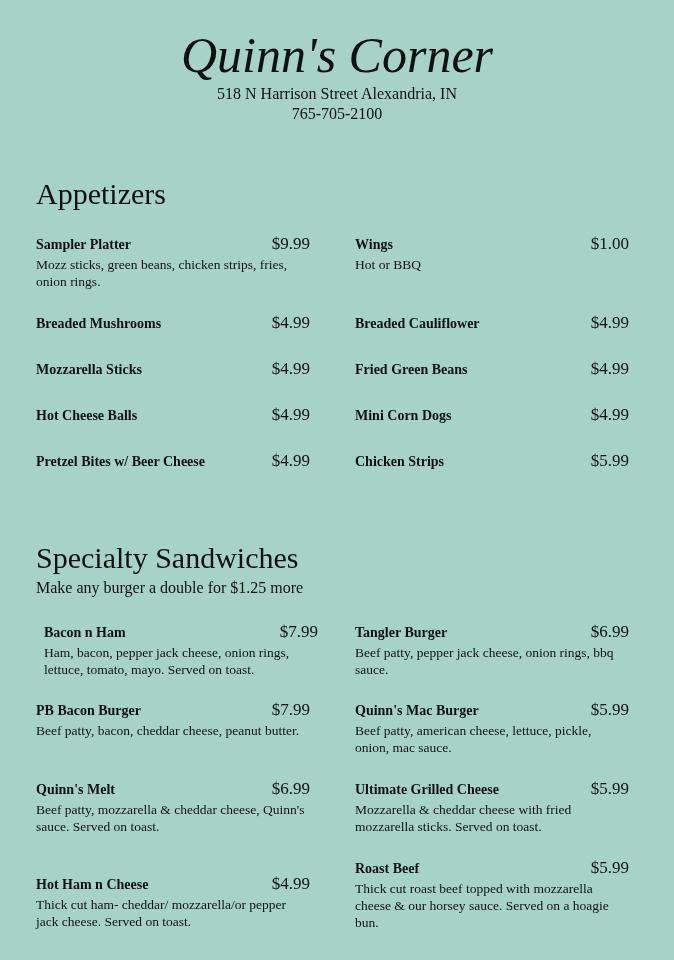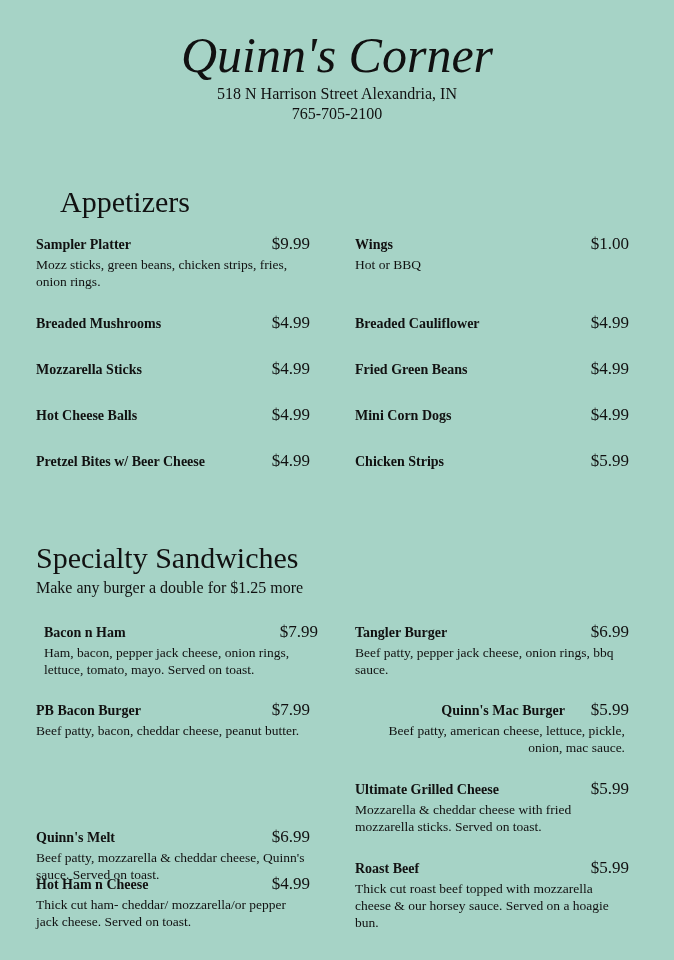--- a/index.html
+++ b/index.html
@@ -81,21 +81,21 @@
   </style>
 </head>
 <body>
 
 <div class="header">
   <h1 class="title">Quinn's Corner</h1>
   <div class="addr">518 N Harrison Street Alexandria, IN</div>
   <div class="phone">765-705-2100</div>
 </div>
 
-<h2 class="section-title" style="top:184px;margin-left:24px;">Appetizers</h2>
+<h2 class="section-title" style="top:176px;">Appetizers</h2>
 
 <div class="item col-left" style="top:233px;">
   <span class="item-name">Sampler Platter</span>
   <span class="item-price">$9.99</span>
   <div class="item-desc">Mozz sticks, green beans, chicken strips, fries, onion rings.</div>
 </div>
 <div class="item col-right" style="top:233px;">
   <span class="item-name">Wings</span>
   <span class="item-price">$1.00</span>
   <div class="item-desc">Hot or BBQ</div>
@@ -149,27 +149,27 @@
   <span class="item-name">Tangler Burger</span>
   <span class="item-price">$6.99</span>
   <div class="item-desc">Beef patty, pepper jack cheese, onion rings, bbq sauce.</div>
 </div>
 
 <div class="item col-left" style="top:699px;">
   <span class="item-name">PB Bacon Burger</span>
   <span class="item-price">$7.99</span>
   <div class="item-desc">Beef patty, bacon, cheddar cheese, peanut butter.</div>
 </div>
-<div class="item col-right" style="top:699px;text-align:right;">
+<div class="item col-right" style="top:699px;">
   <span class="item-name">Quinn's Mac Burger</span>
   <span class="item-price">$5.99</span>
   <div class="item-desc">Beef patty, american cheese, lettuce, pickle, onion, mac sauce.</div>
 </div>
 
-<div class="item col-left" style="top:778px;margin-top:48px;">
+<div class="item col-left" style="top:778px;">
   <span class="item-name">Quinn's Melt</span>
   <span class="item-price">$6.99</span>
   <div class="item-desc">Beef patty, mozzarella &amp; cheddar cheese, Quinn's sauce. Served on toast.</div>
 </div>
 <div class="item col-right" style="top:778px;">
   <span class="item-name" style="width:230px;">Ultimate Grilled Cheese</span>
   <span class="item-price">$5.99</span>
   <div class="item-desc">Mozzarella &amp; cheddar cheese with fried mozzarella sticks. Served on toast.</div>
 </div>
 

